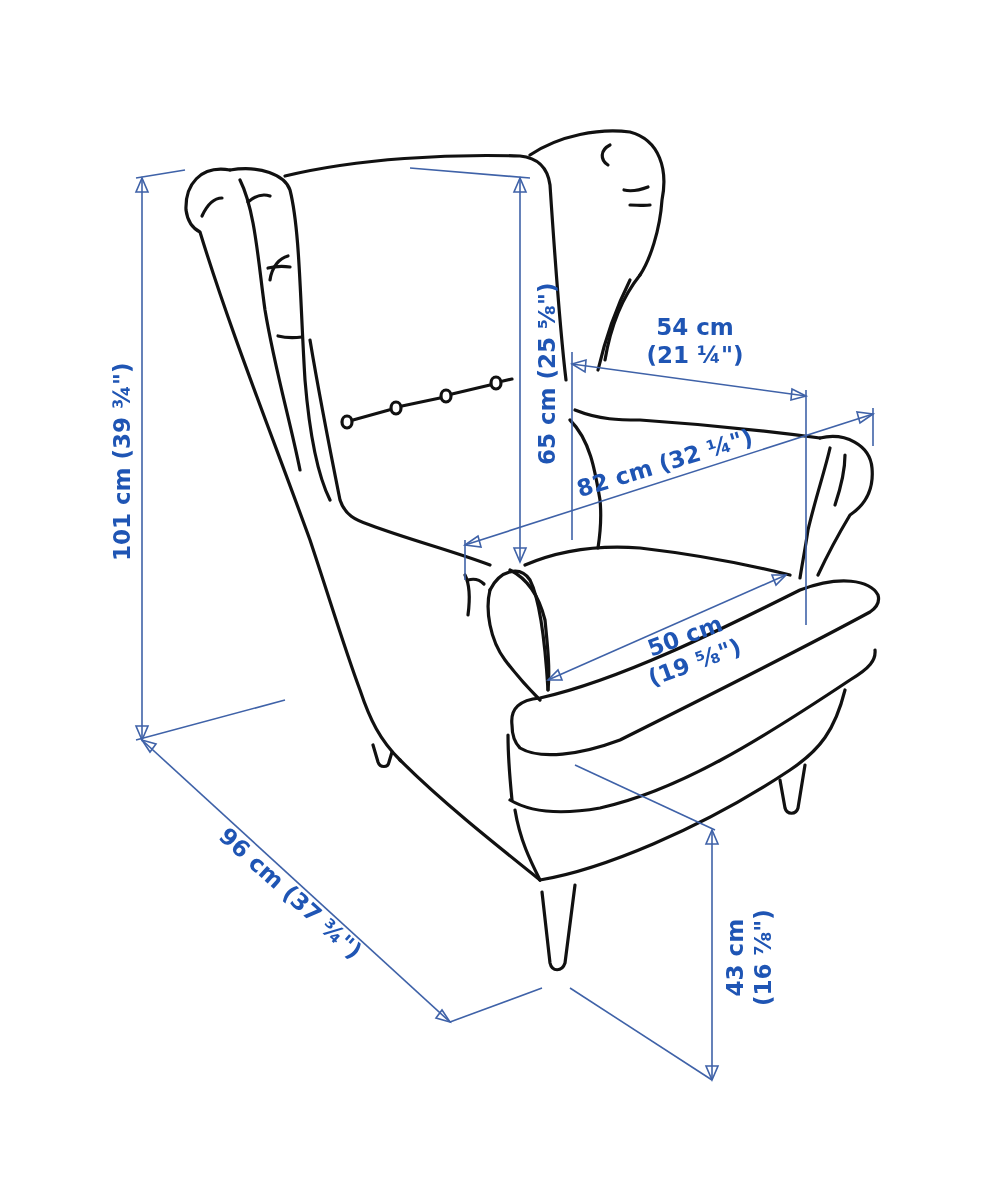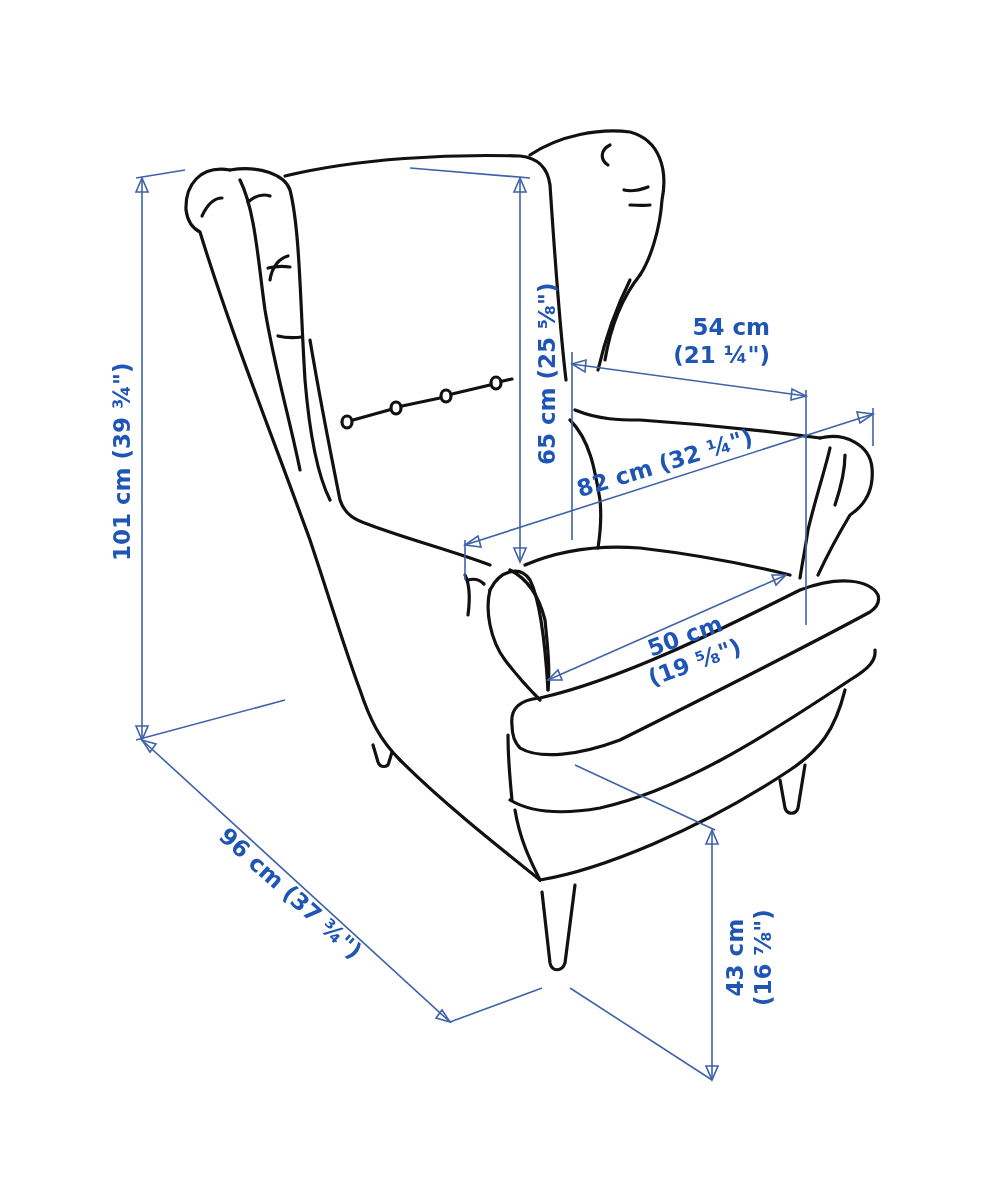--- a/index.html
+++ b/index.html
@@ -113,21 +113,21 @@
     <path class="arrow" d="M450 1022 L436 1018 L442 1010 Z"></path>
     <path class="arrow" d="M712 830 L706 844 L718 844 Z"></path>
     <path class="arrow" d="M712 1080 L706 1066 L718 1066 Z"></path>
   </g>
 </svg>
 
 <div class="lbl" style="left:8px; top:448px; width:230px; transform: rotate(-90deg);">101 cm (39 ¾")</div>
 
 <div class="lbl" style="left:433px; top:360px; width:230px; transform: rotate(-90deg);">65 cm (25 ⅝")</div>
 
-<div class="lbl" style="left:620px; top:314px; width:150px;text-align:right;">
+<div class="lbl" style="left:620px; top:314px; width:150px;">
   <span class="sub">54 cm</span>
   <span class="sub">(21 ¼")</span>
 </div>
 
 <div class="lbl" style="left:570px; top:450px; width:190px; transform: rotate(-17deg);">82 cm (32 ¼")</div>
 
 <div class="lbl" style="left:620px; top:622px; width:140px; transform: rotate(-20deg);">
   <span class="sub">50 cm</span>
   <span class="sub">(19 ⅝")</span>
 </div>

